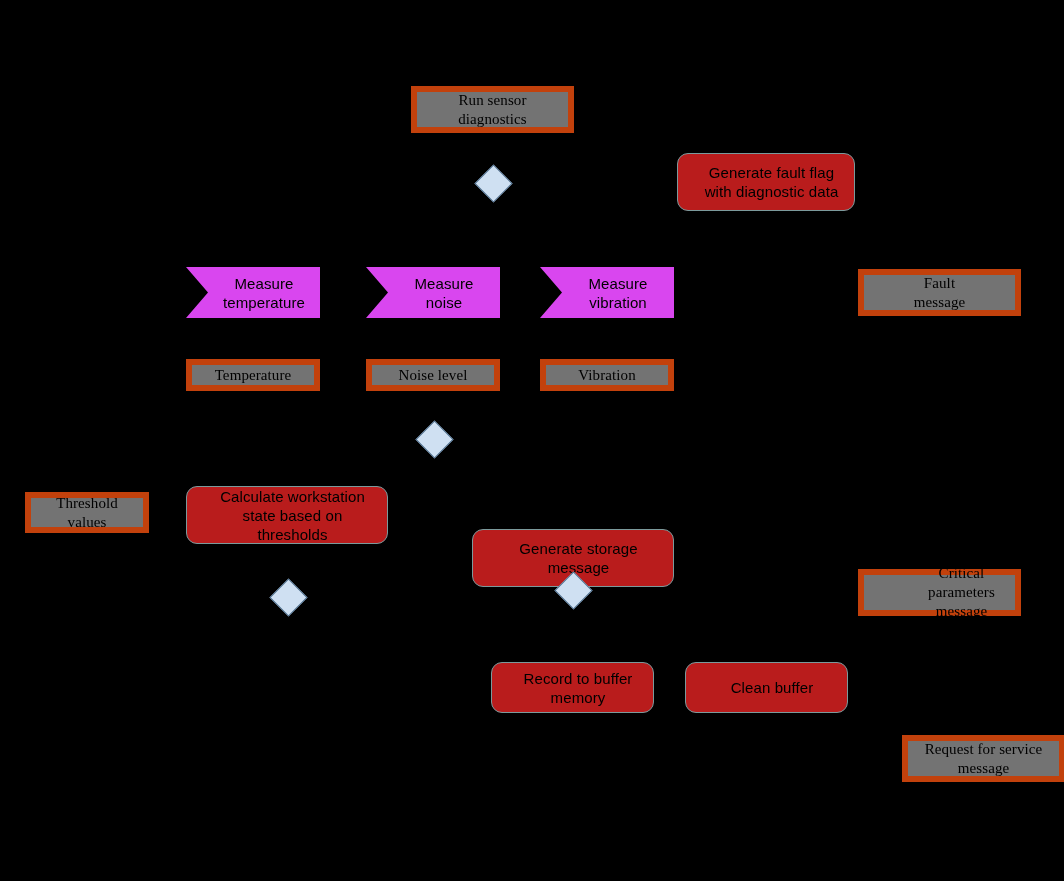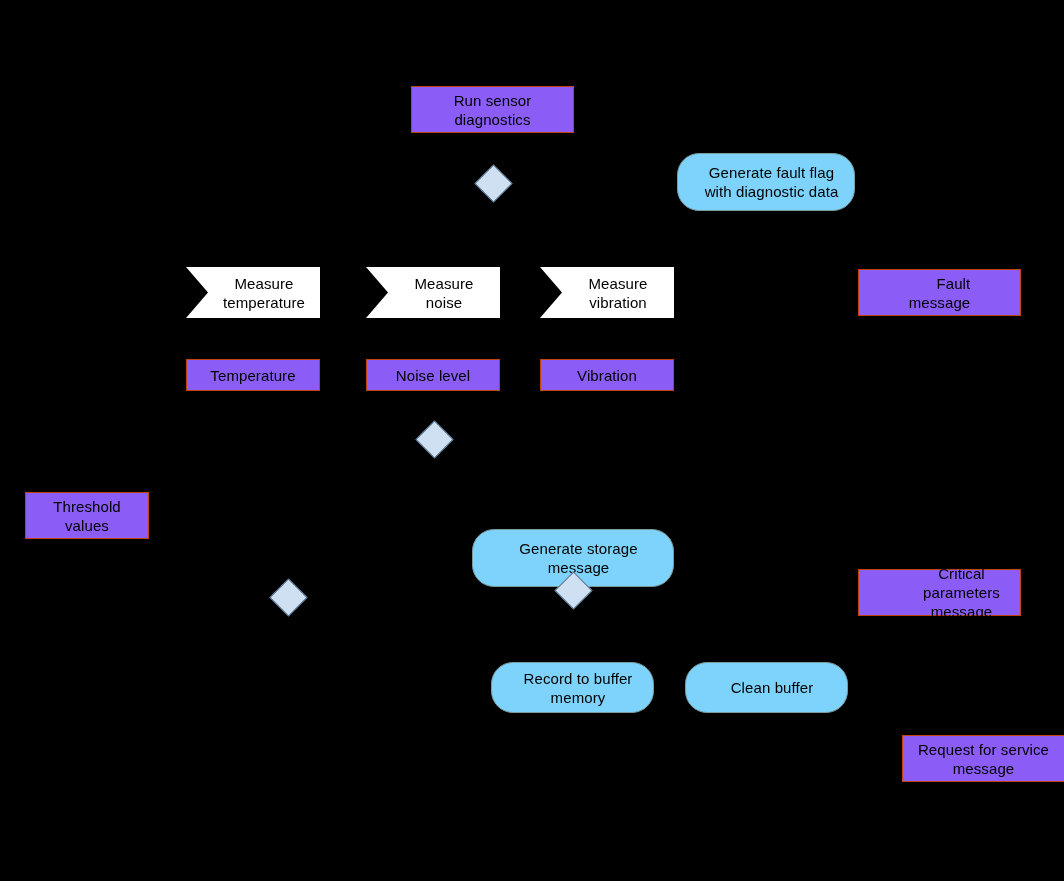--- a/index.html
+++ b/index.html
@@ -28,31 +28,32 @@
     align-items: center;
     justify-content: center;
     text-align: center;
     color: #000000;
     font-size: 15px;
     line-height: 19px;
     white-space: pre-line;
     letter-spacing: 0.1px;
   }
   .rect {
-    background: #8b5cf6;
-    border: 1px solid #c2410c;
+    background: #737373;
+    border: 6px solid #c2410c;
+    font-family: Liberation Serif, serif;
   }
   .round {
-    background: #7dd3fc;
+    background: #b91c1c;
     border: 1px solid #7b9a9c;
-    border-radius: 22px;
+    border-radius: 11px;
     padding-left: 11px;
   }
   .flag {
-    background: #ffffff;
+    background: #d946ef;
     border: none;
     -webkit-clip-path: polygon(0 0, 100% 0, 100% 100%, 0 100%, 22px 50%);
     clip-path: polygon(0 0, 100% 0, 100% 100%, 0 100%, 22px 50%);
     padding-left: 22px;
   }
   .diamond {
     position: absolute;
     background: #cfe0f2;
     border: 1px solid #4a6b8a;
     transform: rotate(45deg);
@@ -65,27 +66,30 @@
     <div class="node rect" style="left: 411px; top: 86px; width: 163px; height: 47px;"><span>Run sensor
 diagnostics</span></div>
     <div class="node round" style="left: 677px; top: 153px; width: 178px; height: 58px;"><span>Generate fault flag
 with diagnostic data</span></div>
     <div class="node flag" style="left: 186px; top: 267px; width: 134px; height: 51px;"><span>Measure
 temperature</span></div>
     <div class="node flag" style="left: 366px; top: 267px; width: 134px; height: 51px;"><span>Measure
 noise</span></div>
     <div class="node flag" style="left: 540px; top: 267px; width: 134px; height: 51px;"><span>Measure
 vibration</span></div>
-    <div class="node rect" style="left: 858px; top: 269px; width: 163px; height: 47px; text-align: right;"><span>Fault
+    <div class="node rect" style="left: 858px; top: 269px; width: 163px; height: 47px;"><span>Fault
 message</span></div>
     <div class="node rect" style="left: 186px; top: 359px; width: 134px; height: 32px;"><span>Temperature</span></div>
     <div class="node rect" style="left: 366px; top: 359px; width: 134px; height: 32px;"><span>Noise level</span></div>
     <div class="node rect" style="left: 540px; top: 359px; width: 134px; height: 32px;"><span>Vibration</span></div>
-    <div class="node rect" style="left: 25px; top: 492px; width: 124px; height: 47px;"><span>Threshold
+    <div class="node rect" style="left: 25px; top: 492px; width: 124px; height: 41px;"><span>Threshold
 values</span></div>
+    <div class="node round" style="left: 186px; top: 486px; width: 202px; height: 58px;"><span>Calculate workstation
+state based on
+thresholds</span></div>
     <div class="node round" style="left: 472px; top: 486px; width: 202px; height: 58px; margin-top: 43px;"><span>Generate storage
 message</span></div>
     <div class="node rect" style="left: 858px; top: 569px; width: 163px; height: 47px; padding-left: 44px;"><span>Critical parameters
 message</span></div>
     <div class="node round" style="left: 491px; top: 662px; width: 163px; height: 51px;"><span>Record to buffer
 memory</span></div>
     <div class="node round" style="left: 685px; top: 662px; width: 163px; height: 51px; text-align: center;"><span>Clean buffer</span></div>
     <div class="node rect" style="left: 902px; top: 735px; width: 163px; height: 47px;"><span>Request for service
 message</span></div>
     <div class="diamond" style="left: 480px; top: 170px; width: 25px; height: 25px;"></div>

